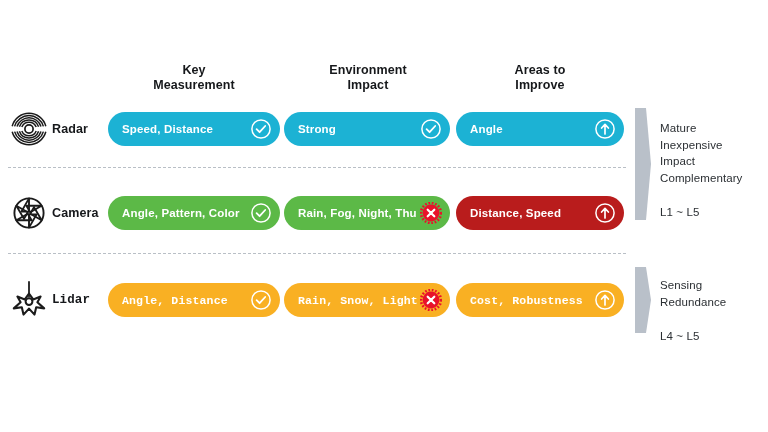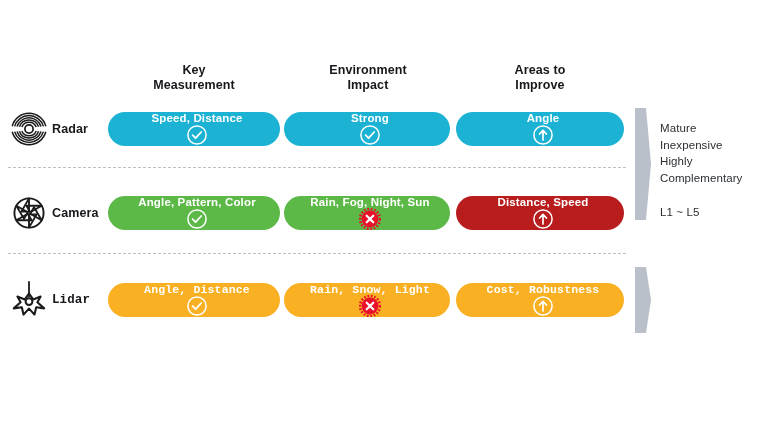--- a/index.html
+++ b/index.html
@@ -83,21 +83,20 @@
   
   .pill {
     position: absolute;
     top: 10px;
     height: 34px;
     border-radius: 17px;
     display: flex;
     align-items: center;
     box-sizing: border-box;
     padding: 0 8px 0 14px;
-    flex-direction: column;
   }
   .pill.p0 { left: 108px; width: 172px; }
   .pill.p1 { left: 284px; width: 166px; }
   .pill.p2 { left: 456px; width: 168px; }
 
   .pill-text {
     flex: 1 1 auto;
     font-size: 11.5px;
     font-weight: bold;
     color: #ffffff;
@@ -236,21 +235,21 @@
       <span class="pill-text">Angle, Pattern, Color</span>
       <span class="badge">
         <svg viewBox="0 0 22 22">
             <circle cx="11" cy="11" r="9.1" fill="none" stroke="#fff" stroke-width="1.5"></circle>
             <path d="M6.6 11.2 l3 3 l5.6 -6.2" fill="none" stroke="#fff" stroke-width="1.8" stroke-linecap="round" stroke-linejoin="round"></path>
           </svg>
       </span>
     </div>
 
     <div class="pill p1" style="background:#5CB947">
-      <span class="pill-text">Rain, Fog, Night, Sun</span>
+      <span class="pill-text">Rain, Fog, Night, Thu</span>
       <span class="badge">
         <svg viewBox="0 0 22 22">
           <circle cx="11" cy="11" r="10" fill="none" stroke="#E8122B" stroke-width="2.6" stroke-dasharray="1.7 1.7"></circle>
           <circle cx="11" cy="11" r="8.4" fill="#E8122B"></circle>
           <path d="M7.7 7.7 L14.3 14.3 M14.3 7.7 L7.7 14.3" stroke="#fff" stroke-width="2.2" stroke-linecap="round"></path>
         </svg>
       </span>
     </div>
 
     <div class="pill p2" style="background:#b91c1c">
@@ -324,24 +323,29 @@
   </div>
 
   <div class="bracket b0">
     <svg viewBox="0 0 18 112" preserveAspectRatio="none" aria-hidden="true">
       <path d="M1 0 L12 0 L17 56 L12 112 L1 112 Z" fill="#B9C0C9"></path>
     </svg>
   </div>
   <div class="note n0">
     <span class="line">Mature
 Inexpensive
-Highly
+Impact
 Complementary</span>
     <span class="lvl">L1 ~ L5</span>
   </div>
 
   <div class="bracket b1">
     <svg viewBox="0 0 18 66" preserveAspectRatio="none" aria-hidden="true">
       <path d="M1 0 L12 0 L17 33 L12 66 L1 66 Z" fill="#B9C0C9"></path>
     </svg>
   </div>
+  <div class="note n1">
+    <span class="line">Sensing
+Redundance</span>
+    <span class="lvl">L4 ~ L5</span>
+  </div>
 
 </div>
 
 </body></html>

